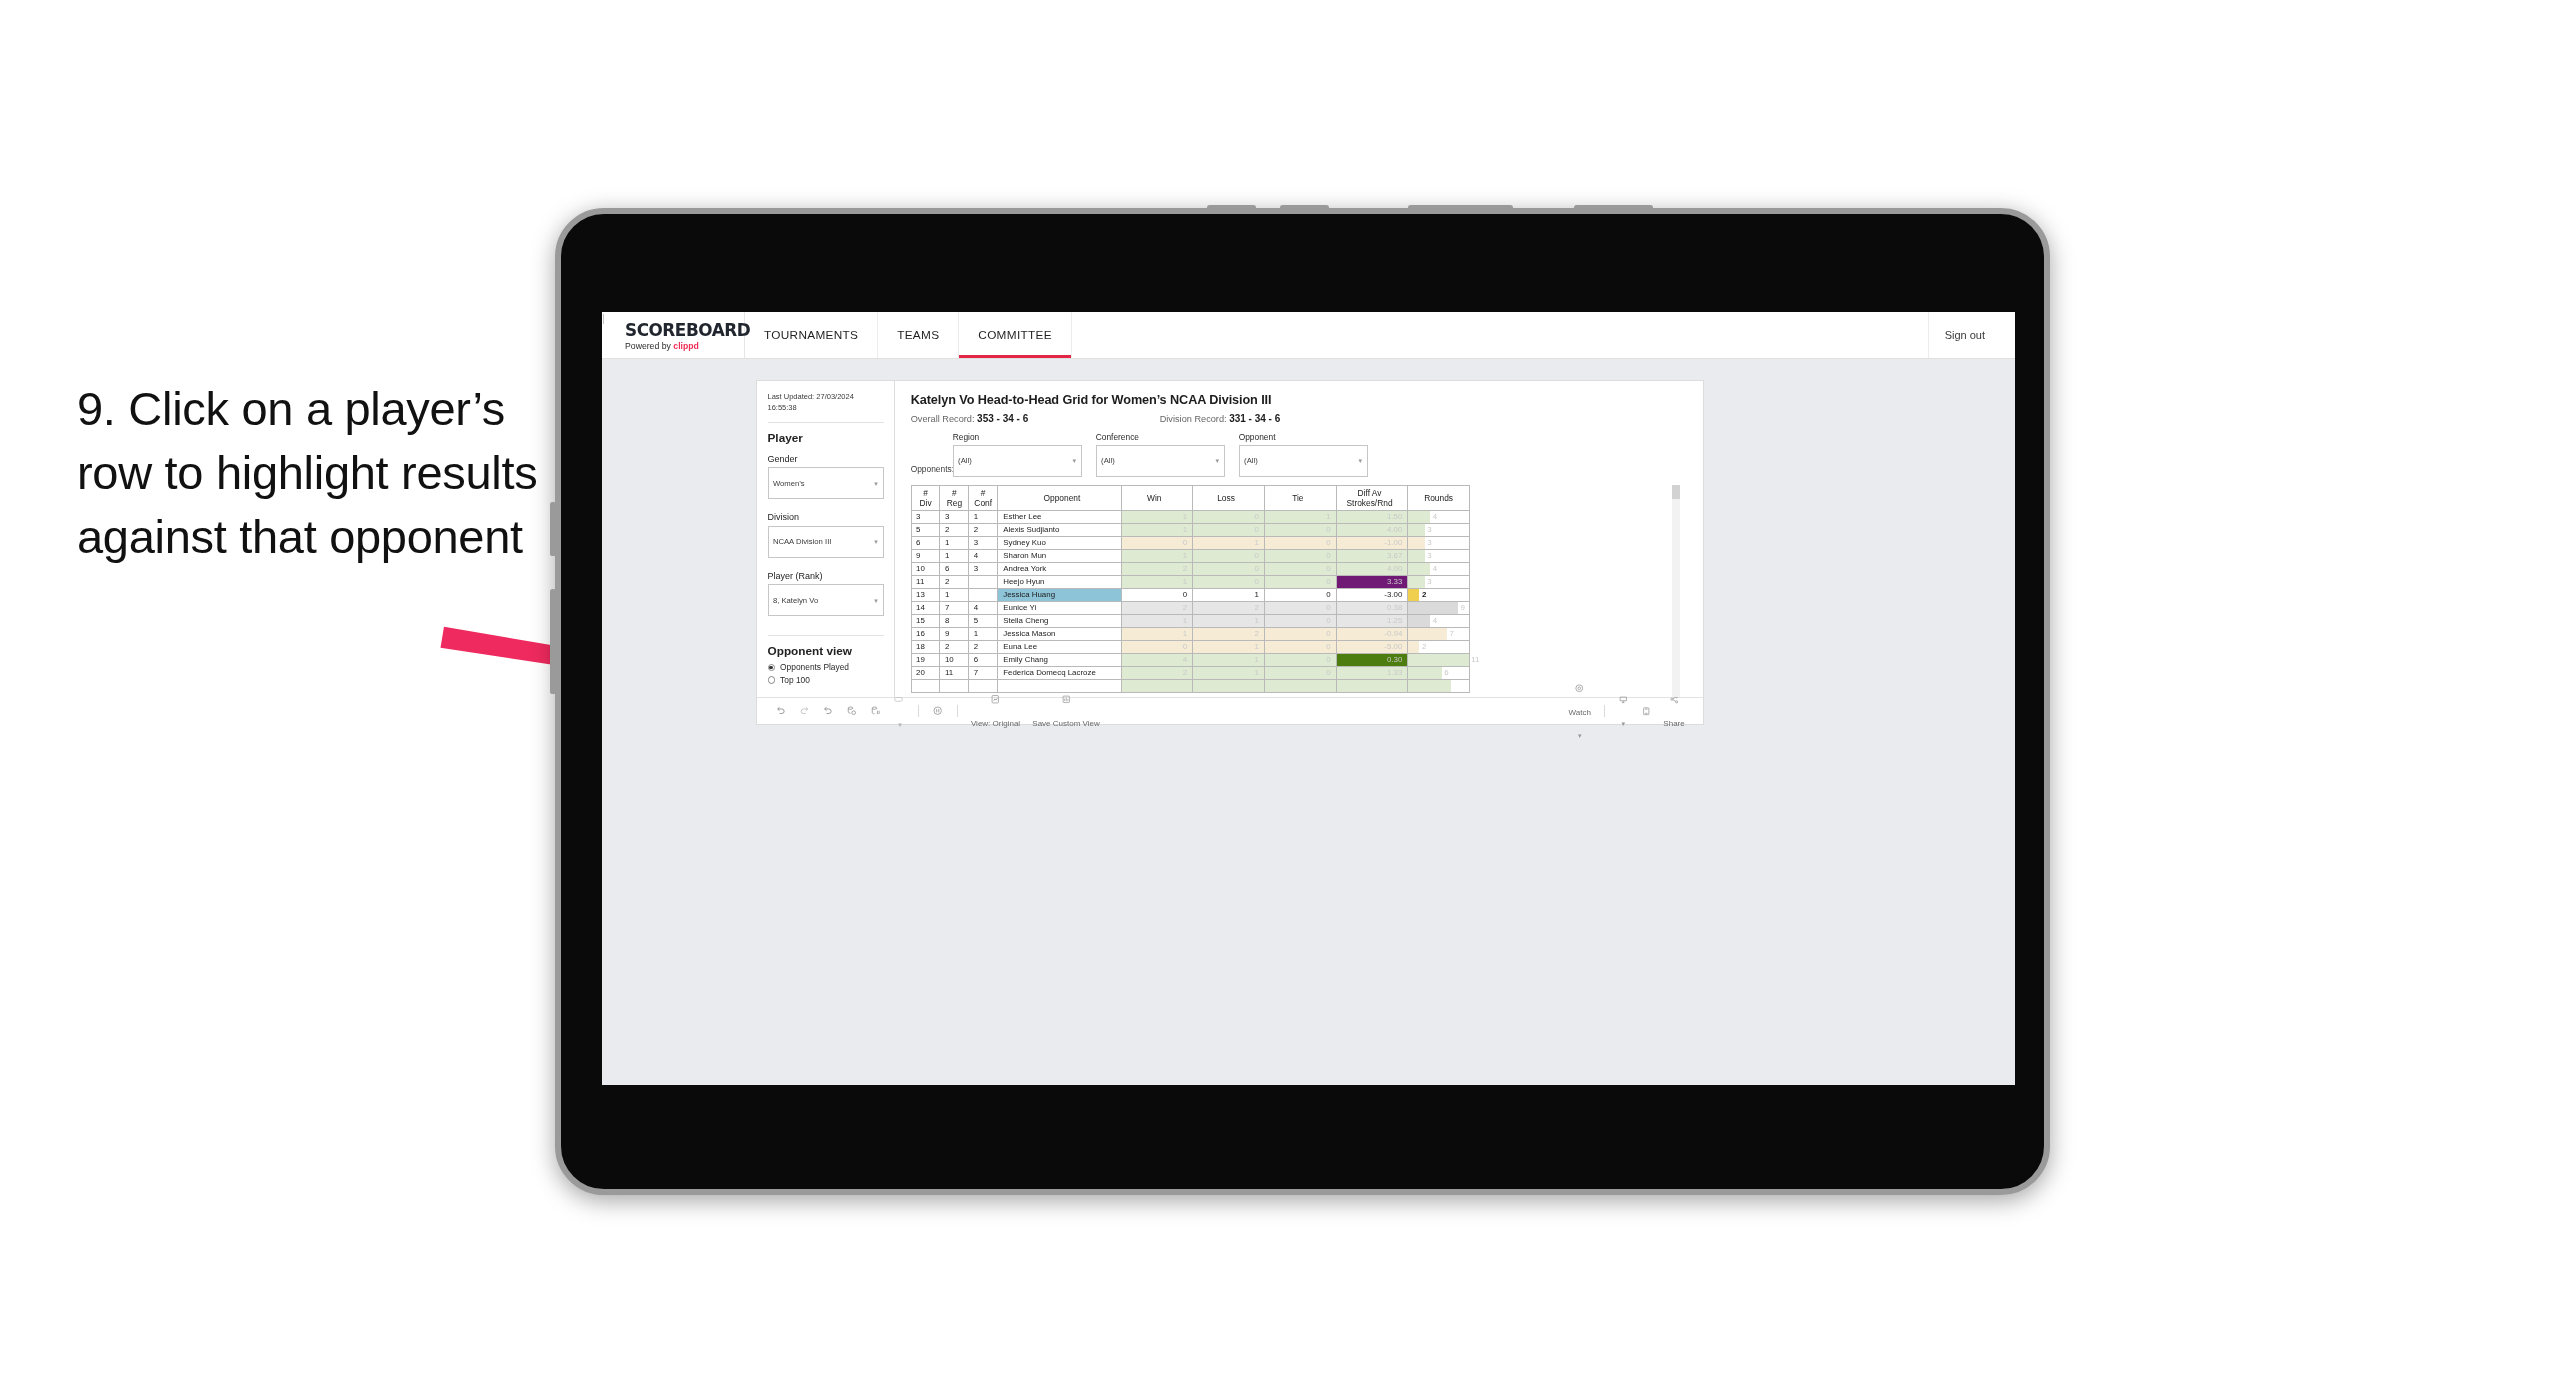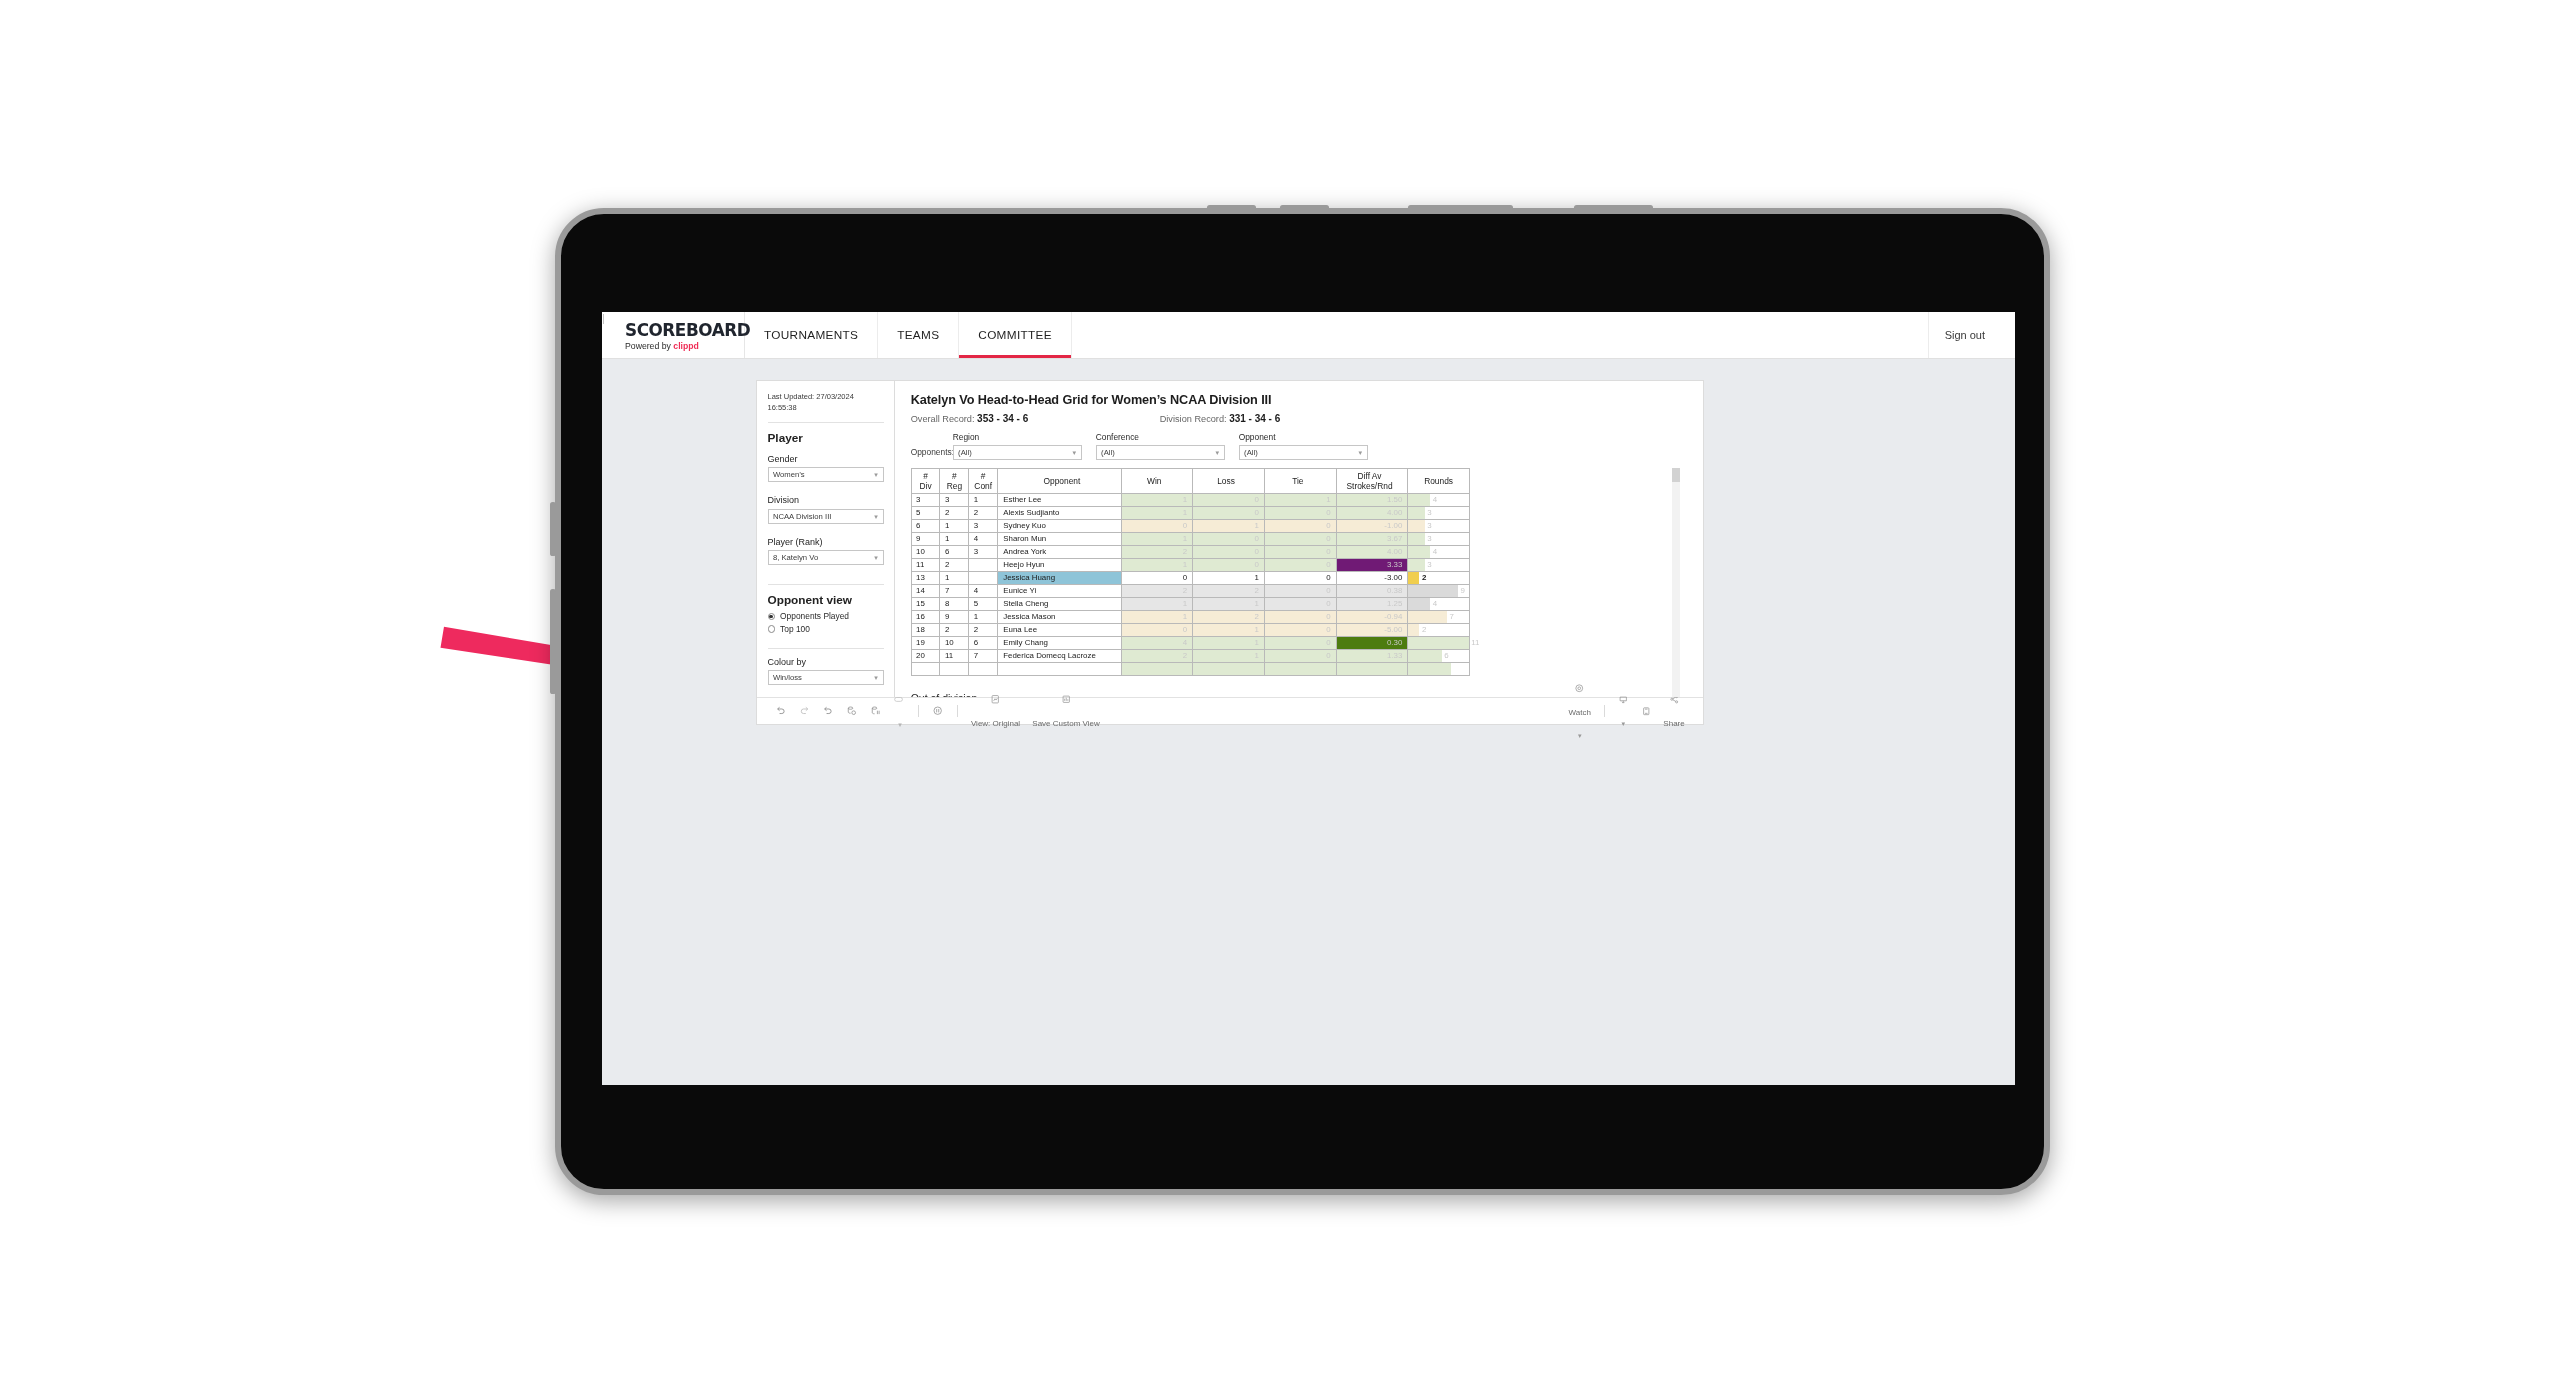--- a/index.html
+++ b/index.html
@@ -80,21 +80,21 @@
   }
   .sheetbody { flex:1; display:flex; overflow:hidden; }
 
   
   .sidebar { width:138px; border-right:0.9px solid #dcdcdc; padding:11.4px 10.5px 0 10.5px; font-size:8.3px; color:#2e2e2e; }
   .lastupd { font-size:7.5px; color:#3a3a3a; line-height:1.35; }
   .hr { height:0.9px; background:#e2e2e2; margin:9.6px 0 7.9px 0; }
   .grp-title { font-size:11.8px; font-weight:600; color:#222; margin: 1.7px 0 8.7px 0; }
   .fl { font-size:9px; font-weight:400; color:#1d1d1d; margin: 0 0 3.5px 0; }
   .sel {
-    height:15px; border:0.9px solid #c6c6c6; background:#fff; display:flex; align-items:center;
+    height:32px; border:0.9px solid #c6c6c6; background:#fff; display:flex; align-items:center;
     justify-content:space-between; padding:0 3.5px 0 4.4px; font-size:7.7px; color:#3b3b3b; cursor:pointer;
   }
   .sel .cv { color:#9a9a9a; font-size:6.1px; }
   .fgap { height:13px; }
   .radrow { display:flex; align-items:center; gap:5.2px; margin:2.6px 0; font-size:8.4px; color:#2b2b2b; cursor:pointer; }
   .rad { width:7.4px; height:7.4px; border-radius:50%; border:1px solid #8a8a8a; display:flex; align-items:center; justify-content:center; }
   .rad.on::after { content:""; width:3.5px; height:3.5px; border-radius:50%; background:#333; }
   .legend { display:flex; justify-content:space-between; padding: 23px 5.2px 0 5.2px; }
 
   
@@ -139,20 +139,21 @@
   .tb { display:flex; align-items:center; gap:15px; padding:0 6.1px; cursor:pointer; color:#6b6b6b;flex-direction:column; }
   .tbsep { width:0.9px; height:11.4px; background:#dadada; margin:0 7px; }
   .tbflex { flex:1; }
   svg.ic { display:block; }
 </style>
 </head>
 <body>
 
 <div class="slide">
 
+  <div class="caption">9. Click on a player’s row to highlight results against that opponent</div>
 
   <svg class="arrow" viewBox="0 0 800 160">
     <path d="M8,48 L600,148 L600,124 L668,158 L600,186 L600,162 L4,72 Z" fill="#ee2a5e" transform="translate(0,-30)"></path>
   </svg>
 
   <div class="tablet">
     <div class="topbtns">
       <i style="left:0;width:49px"></i>
         <i style="left:73px;width:49px"></i>
       <i style="left:201px;width:105px"></i>

